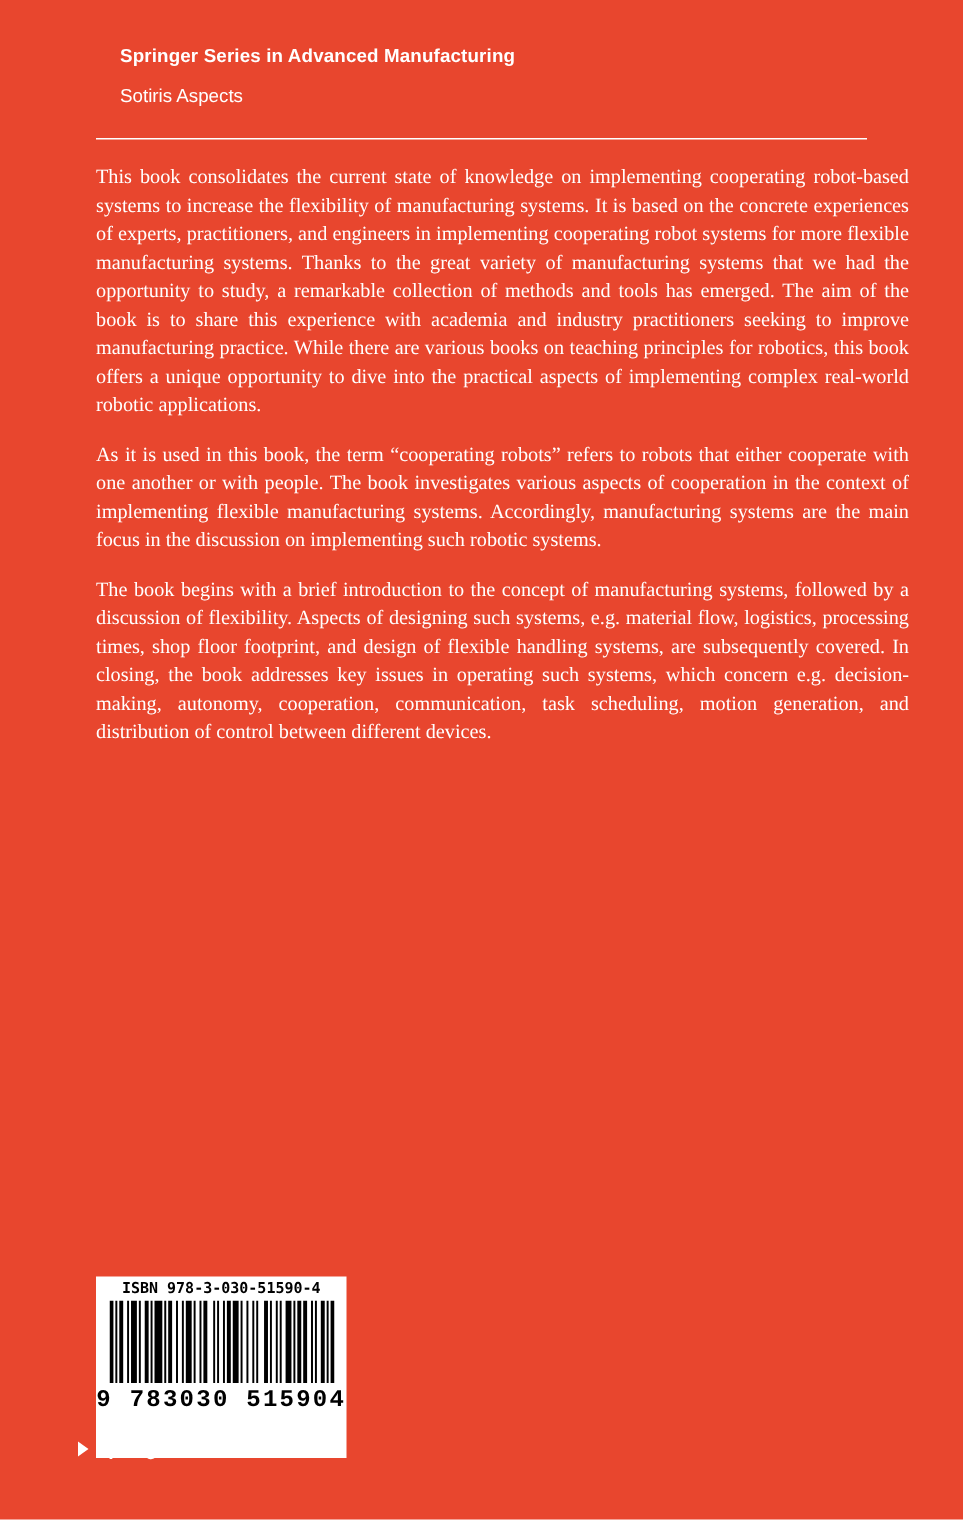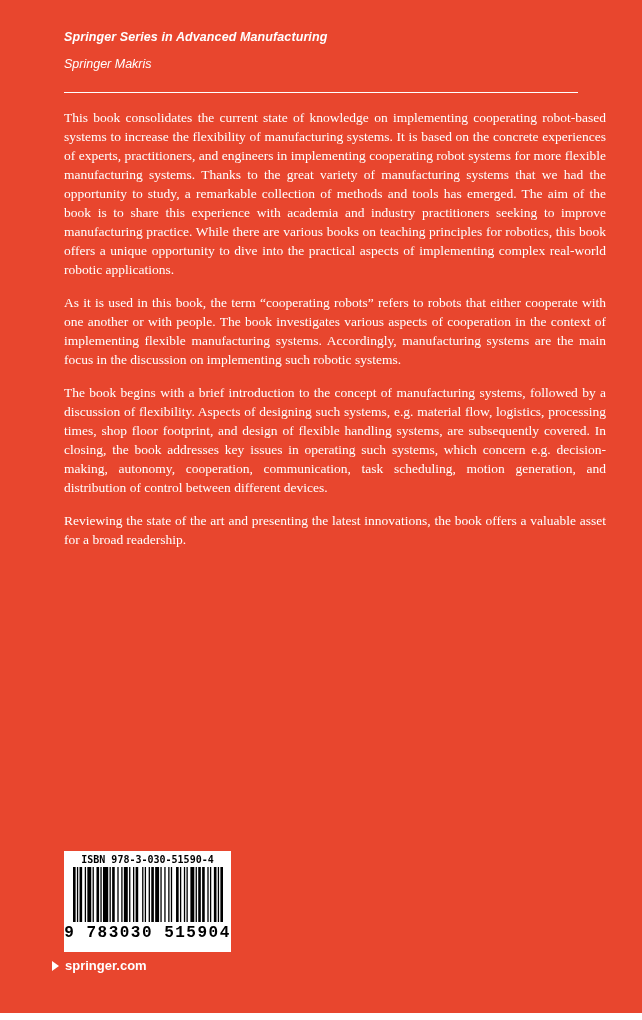--- a/index.html
+++ b/index.html
@@ -7,21 +7,21 @@
   .cover {
     position: relative;
     width: 642px;
     height: 1020px;
     margin: 0 auto;
     background: #e8462e;
     color: #ffffff;
     font-family: "Liberation Sans", sans-serif;
     overflow: hidden;
   }
-  .header { padding: 30px 64px 0 64px; font-style: italic; }
+  .header { padding: 30px 64px 0 80px; }
   .series {
     font-size: 12.5px;
     font-weight: bold;
     letter-spacing: 0.1px;
   }
   .author {
     font-size: 12.5px;
     margin-top: 13px;
   }
   .title {
@@ -41,21 +41,21 @@
     font-size: 13.5px;
     line-height: 19px;
     text-align: justify;
   }
   .blurb p { margin: 0 0 14px 0; }
   .barcode-box {
     position: absolute;
     left: 64px;
     top: 851px;
     width: 167px;
-    height: 101px;
+    height: 121px;
     background: #ffffff;
     color: #000000;
     display: flex;
     flex-direction: column;
     align-items: center;
   }
   .isbn-label {
     font-family: "DejaVu Sans Mono", monospace;
     font-size: 10px;
     font-weight: bold;
@@ -107,30 +107,29 @@
     background: #ffffff;
   }
 </style>
 </head>
 <body>
 
 <div class="cover">
 
   <div class="header">
     <div class="series">Springer Series in Advanced Manufacturing</div>
-    <div class="author">Springer Makris</div>
+    <div class="author">Sotiris Aspects</div>
   </div>
 
   <hr class="rule">
 
   <div class="blurb">
     <p>This book consolidates the current state of knowledge on implementing cooperating robot-based systems to increase the flexibility of manufacturing systems. It is based on the concrete experiences of experts, practitioners, and engineers in implementing cooperating robot systems for more flexible manufacturing systems. Thanks to the great variety of manufacturing systems that we had the opportunity to study, a remarkable collection of methods and tools has emerged. The aim of the book is to share this experience with academia and industry practitioners seeking to improve manufacturing practice. While there are various books on teaching principles for robotics, this book offers a unique opportunity to dive into the practical aspects of implementing complex real-world robotic applications.</p>
     <p>As it is used in this book, the term “cooperating robots” refers to robots that either cooperate with one another or with people. The book investigates various aspects of cooperation in the context of implementing flexible manufacturing systems. Accordingly, manufacturing systems are the main focus in the discussion on implementing such robotic systems.</p>
     <p>The book begins with a brief introduction to the concept of manufacturing systems, followed by a discussion of flexibility. Aspects of designing such systems, e.g. material flow, logistics, processing times, shop floor footprint, and design of flexible handling systems, are subsequently covered. In closing, the book addresses key issues in operating such systems, which concern e.g. decision-making, autonomy, cooperation, communication, task scheduling, motion generation, and distribution of control between different devices.</p>
-    <p>Reviewing the state of the art and presenting the latest innovations, the book offers a valuable asset for a broad readership.</p>
   </div>
 
   <div class="barcode-box">
     <div class="isbn-label">ISBN 978-3-030-51590-4</div>
     <svg class="bars" id="barcode-svg" viewBox="0 0 150 52" preserveAspectRatio="none">
         <rect x="0.00" y="0" width="2.61" height="52"></rect>
         <rect x="3.91" y="0" width="1.30" height="52"></rect>
         <rect x="6.52" y="0" width="2.61" height="52"></rect>
         <rect x="11.74" y="0" width="1.30" height="52"></rect>
         <rect x="14.35" y="0" width="3.91" height="52"></rect>

